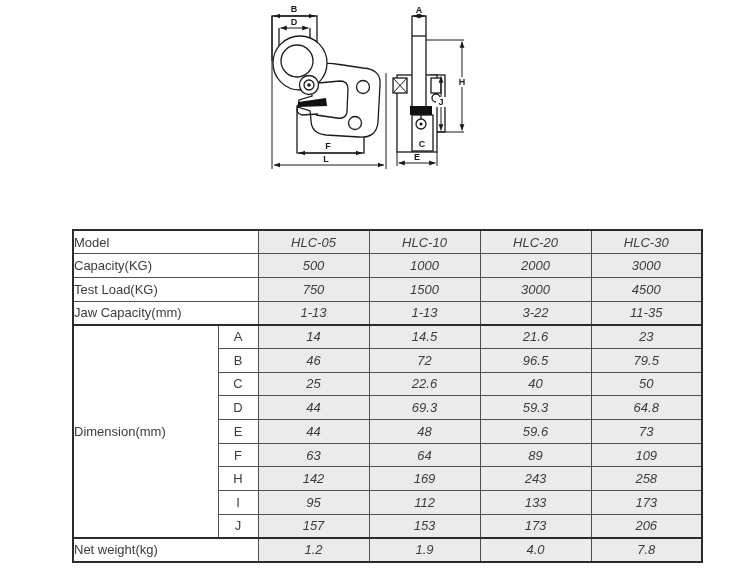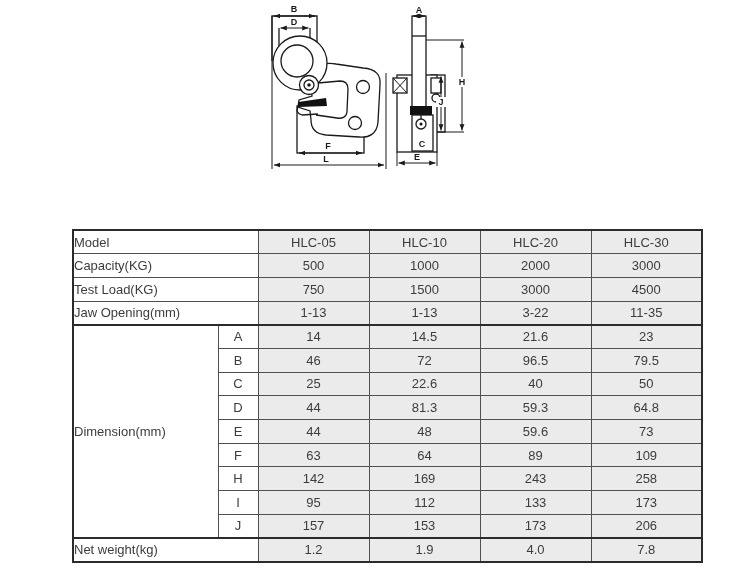--- a/index.html
+++ b/index.html
@@ -11,21 +11,21 @@
   #side-view{left:390px;top:3px;}
   .drw text{font-family:"Liberation Sans",sans-serif;font-size:9px;font-weight:bold;fill:#1a1a1a;}
   
   table.spec{position:absolute;left:72px;top:229px;width:629px;border-collapse:collapse;
              table-layout:fixed;border:2px solid #2b2b2b;}
   table.spec tr{height:23.7px;}
   table.spec td{border:1px solid #505050;padding:0;font-size:13px;color:#3c3c3c;
                 line-height:1;overflow:hidden;white-space:nowrap;}
   td.lbl{text-align:left;padding-left:4px;font-size:13.5px;color:#2e2e2e;background:#ffffff;}
   td.ltr{text-align:center;background:#ffffff;font-size:13px;}
-  td.d{text-align:center;background:#ebebeb;}
+  td.d{text-align:center;background:#ebebeb;font-style:italic;}
   tr.sect td{border-top:2px solid #2b2b2b;}
   td.dimlbl{vertical-align:middle;}
 </style>
 </head>
 <body>
 
 <div class="canvas">
 
   <svg id="front-view" class="drw" width="140" height="170" viewBox="0 0 140 170">
     <defs>
@@ -157,21 +157,21 @@
         <td class="d">3000</td>
       </tr>
       <tr>
         <td class="lbl" colspan="2">Test Load(KG)</td>
         <td class="d">750</td>
         <td class="d">1500</td>
         <td class="d">3000</td>
         <td class="d">4500</td>
       </tr>
       <tr>
-        <td class="lbl" colspan="2">Jaw Opening(mm)</td>
+        <td class="lbl" colspan="2">Jaw Capacity(mm)</td>
         <td class="d">1-13</td>
         <td class="d">1-13</td>
         <td class="d">3-22</td>
         <td class="d">11-35</td>
       </tr>
       <tr class="sect">
         <td class="lbl dimlbl" rowspan="9">Dimension(mm)</td>
         <td class="ltr">A</td>
         <td class="d">14</td>
         <td class="d">14.5</td>
@@ -188,21 +188,21 @@
       <tr>
         <td class="ltr">C</td>
         <td class="d">25</td>
         <td class="d">22.6</td>
         <td class="d">40</td>
         <td class="d">50</td>
       </tr>
       <tr>
         <td class="ltr">D</td>
         <td class="d">44</td>
-        <td class="d">81.3</td>
+        <td class="d">69.3</td>
         <td class="d">59.3</td>
         <td class="d">64.8</td>
       </tr>
       <tr>
         <td class="ltr">E</td>
         <td class="d">44</td>
         <td class="d">48</td>
         <td class="d">59.6</td>
         <td class="d">73</td>
       </tr>

